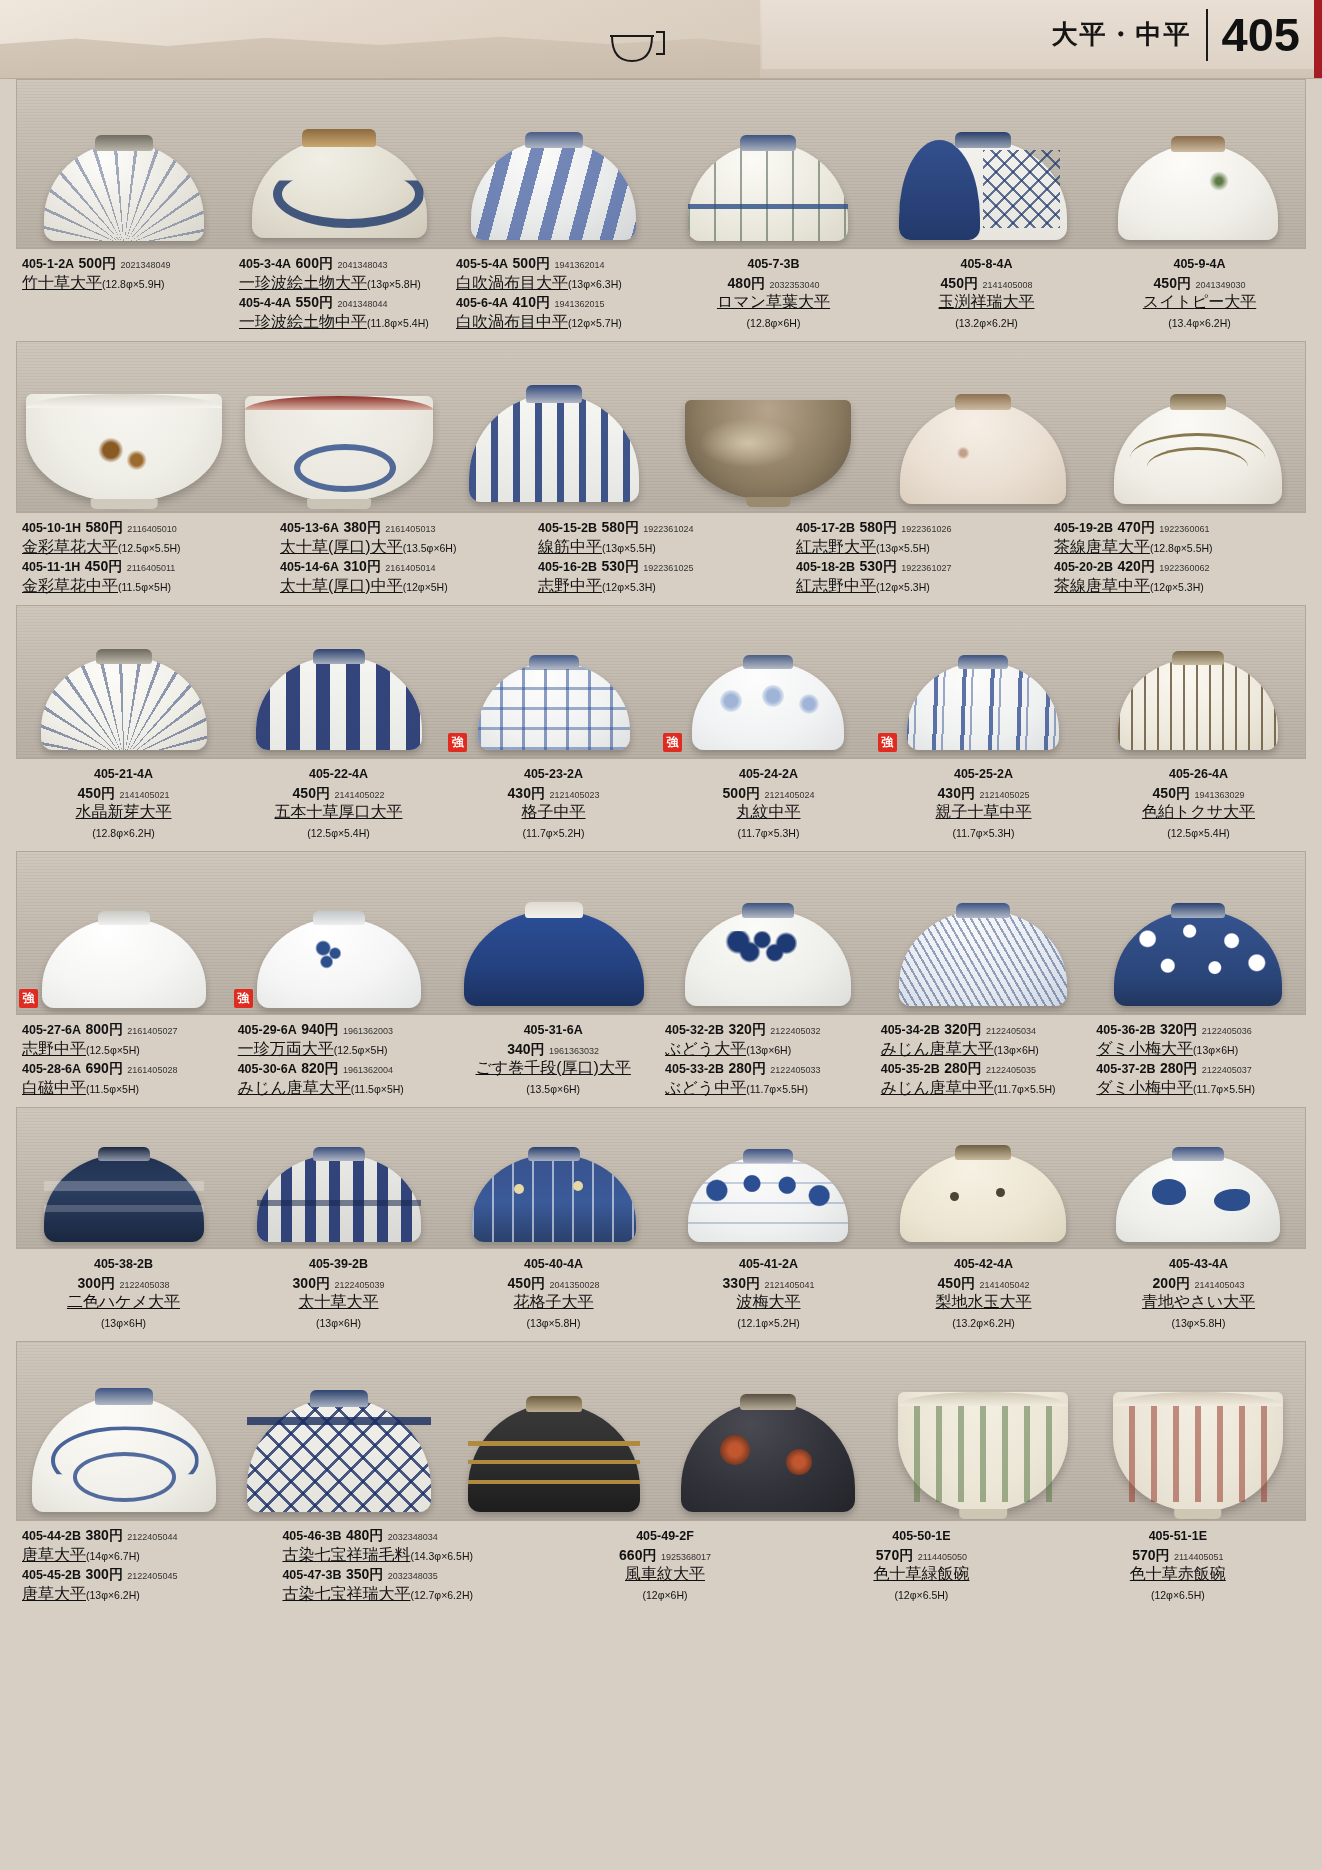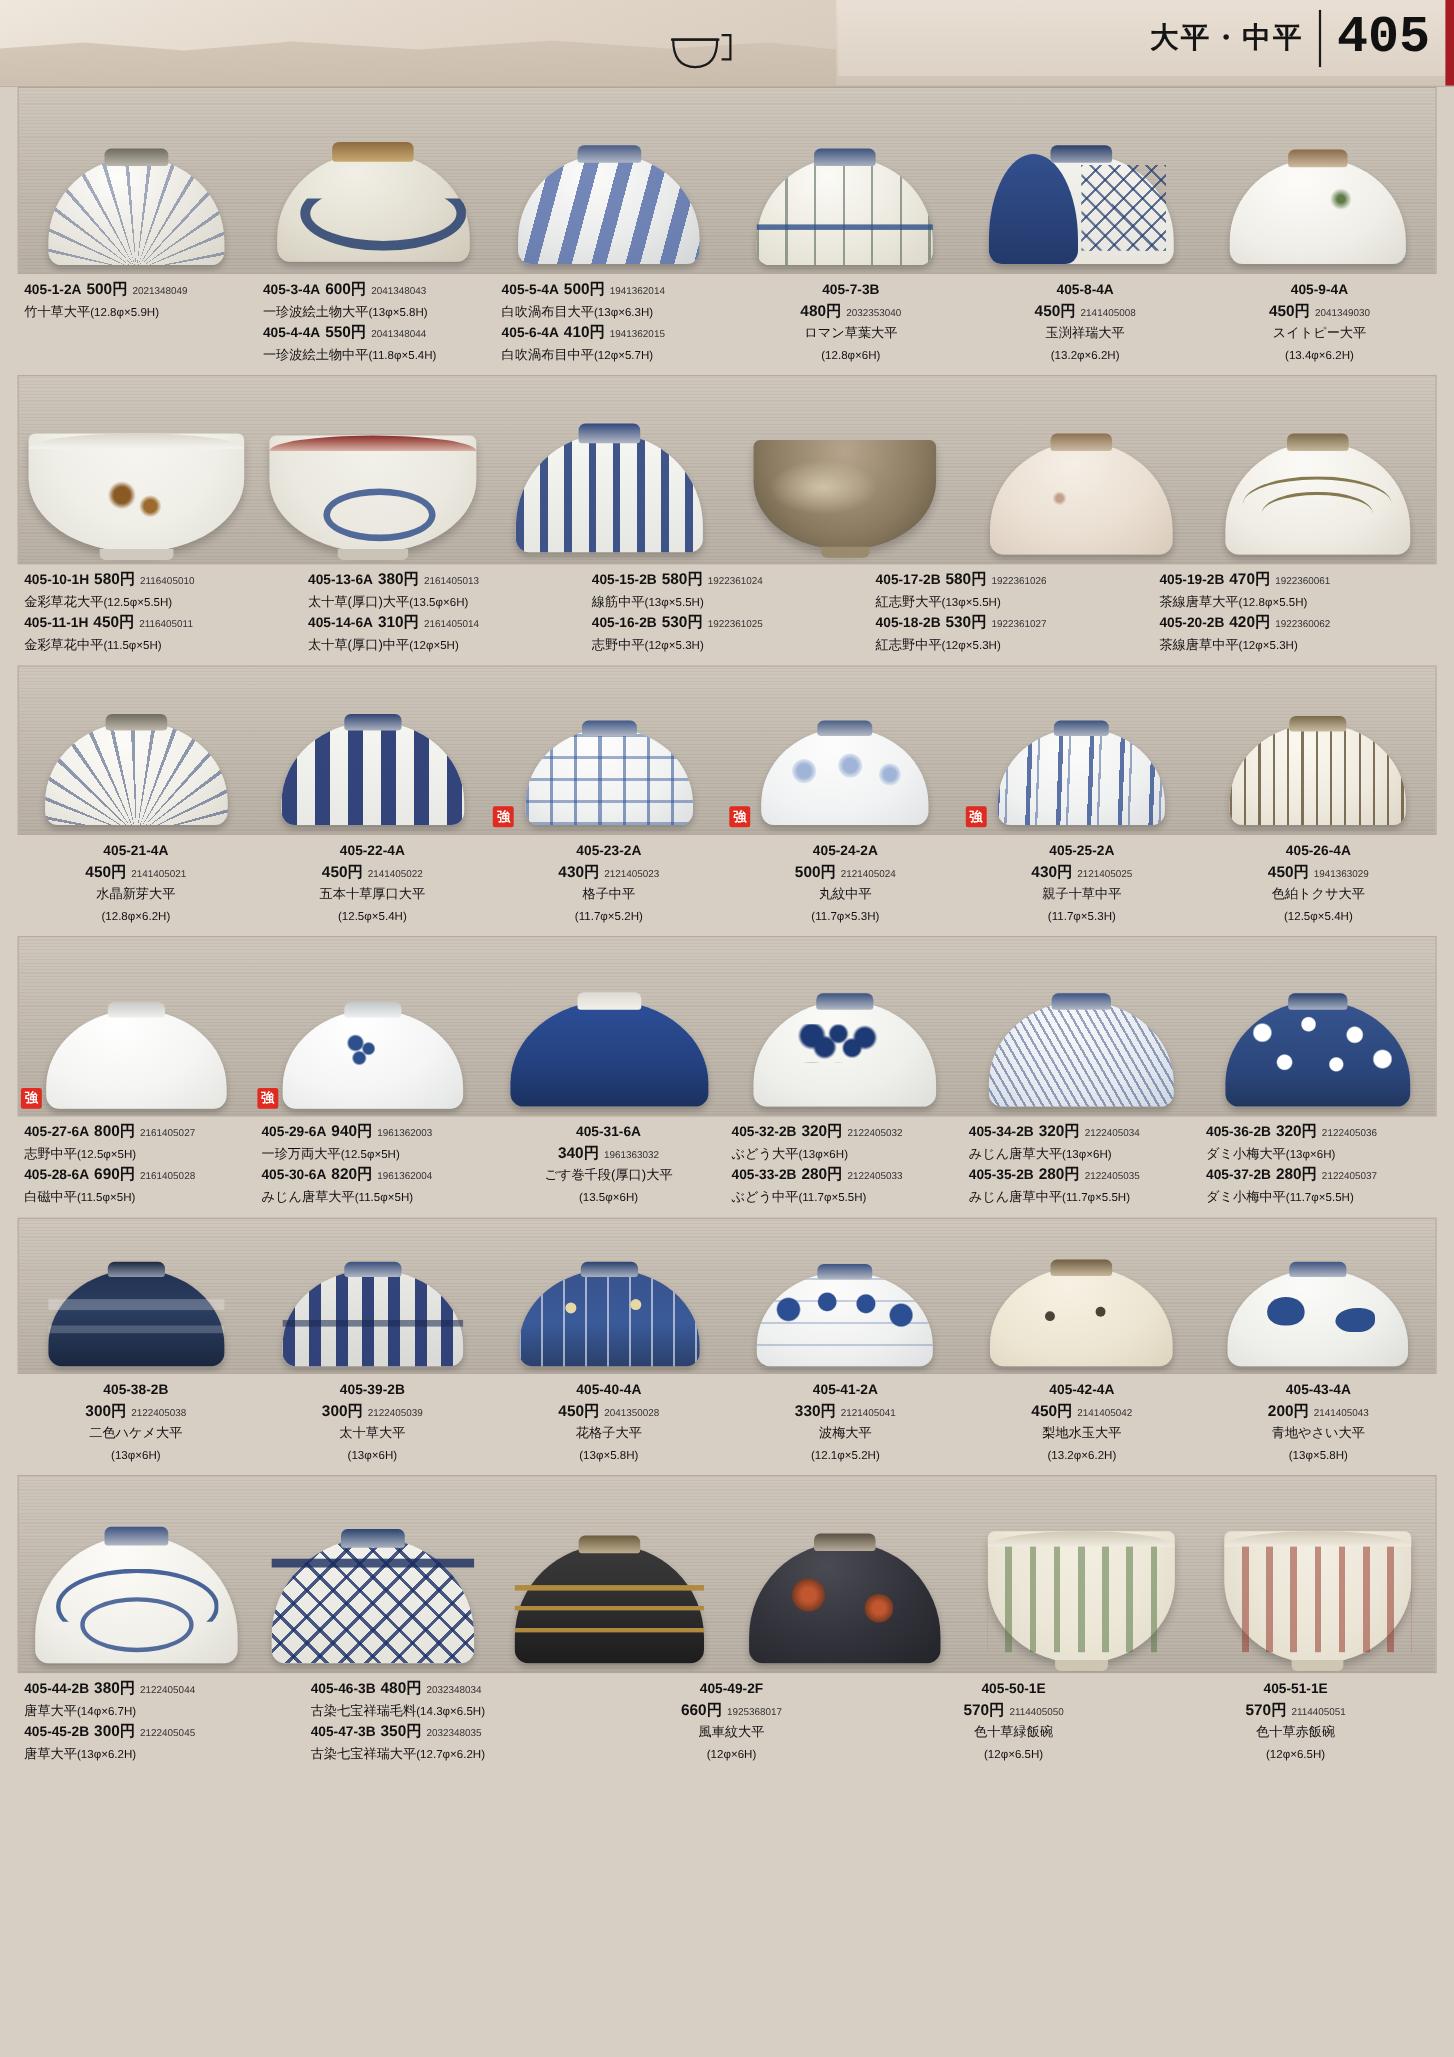--- a/index.html
+++ b/index.html
@@ -24,21 +24,21 @@
   }
   .header-wash:after{
     content:"";position:absolute;left:0;top:34px;width:760px;height:46px;
     background:linear-gradient(180deg,#cfc2b2 0%,#c6b8a7 100%);
     clip-path:polygon(0 22%,10% 10%,22% 26%,35% 8%,50% 24%,66% 6%,80% 22%,92% 10%,100% 24%,100% 100%,0 100%);
     opacity:.8;
   }
   .header-right{
     position:absolute;right:0;top:0;height:69px;width:560px;
     background:linear-gradient(180deg,#e9dfd4 0%,#ddd2c5 100%);
-    display:flex;align-items:center;justify-content:flex-end;font-family:Liberation Mono, monospace;
+    display:flex;align-items:center;justify-content:flex-end;
   }
   .red-bar{
     position:absolute;right:0;top:0;width:8px;height:78px;background:#a51d22;
   }
   .header-title{
     font-size:26px;font-weight:bold;color:#151515;letter-spacing:2px;
     margin-right:14px;
   }
   .header-divider{
     width:2px;height:52px;background:#1a1a1a;margin-right:14px;
@@ -76,21 +76,21 @@
   .cap{
     flex:1 1 0;
     text-align:center;
     color:#111;
     padding:0 2px;
   }
   .cap .ln{ line-height:1.22; }
   .code{font-size:12.5px;font-weight:bold;}
   .price{font-size:14px;font-weight:bold;}
   .sku{font-size:9px;color:#333;}
-  .jname{font-size:12px;}
+  .jname{font-size:16px;text-decoration:underline;}
   .dims{font-size:10.5px;}
   .cap-left{text-align:left;padding-left:6px;}
   .spacer-row{height:10px;}
   
   .badge-strong{
     position:absolute;
     width:19px;height:19px;
     background:#e02b20;color:#fff;
     font-size:12px;font-weight:bold;
     display:flex;align-items:center;justify-content:center;

